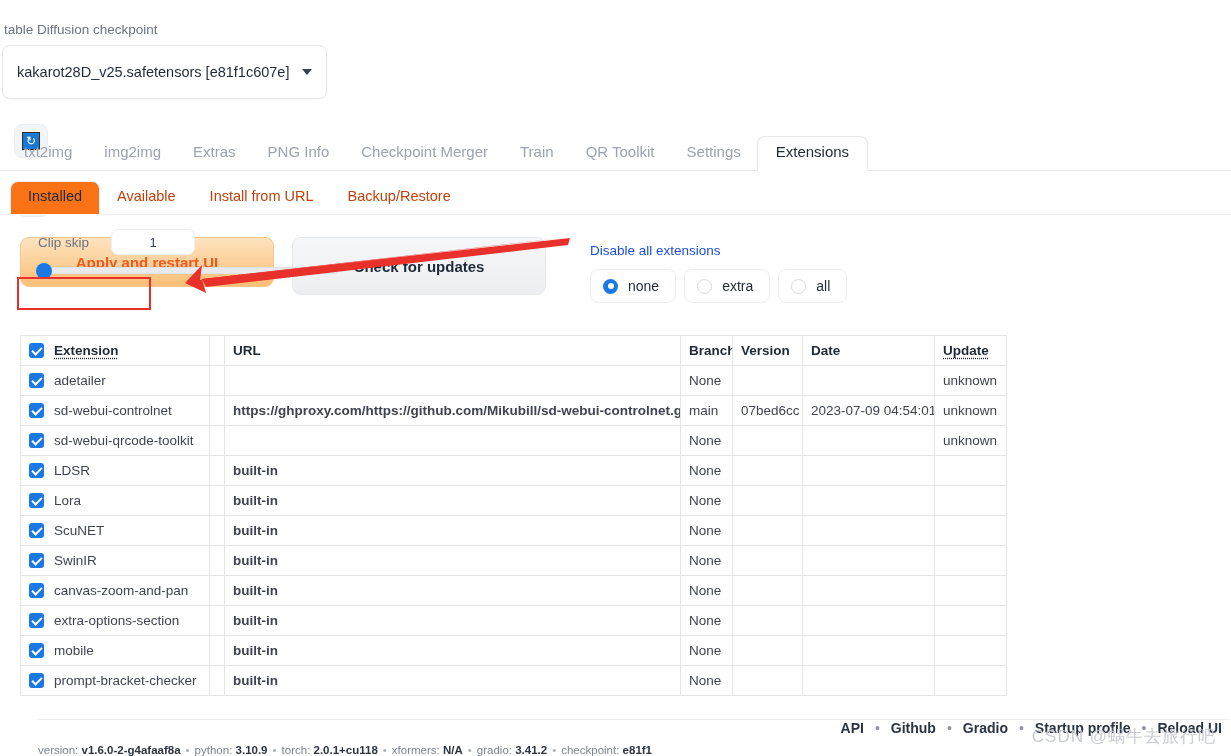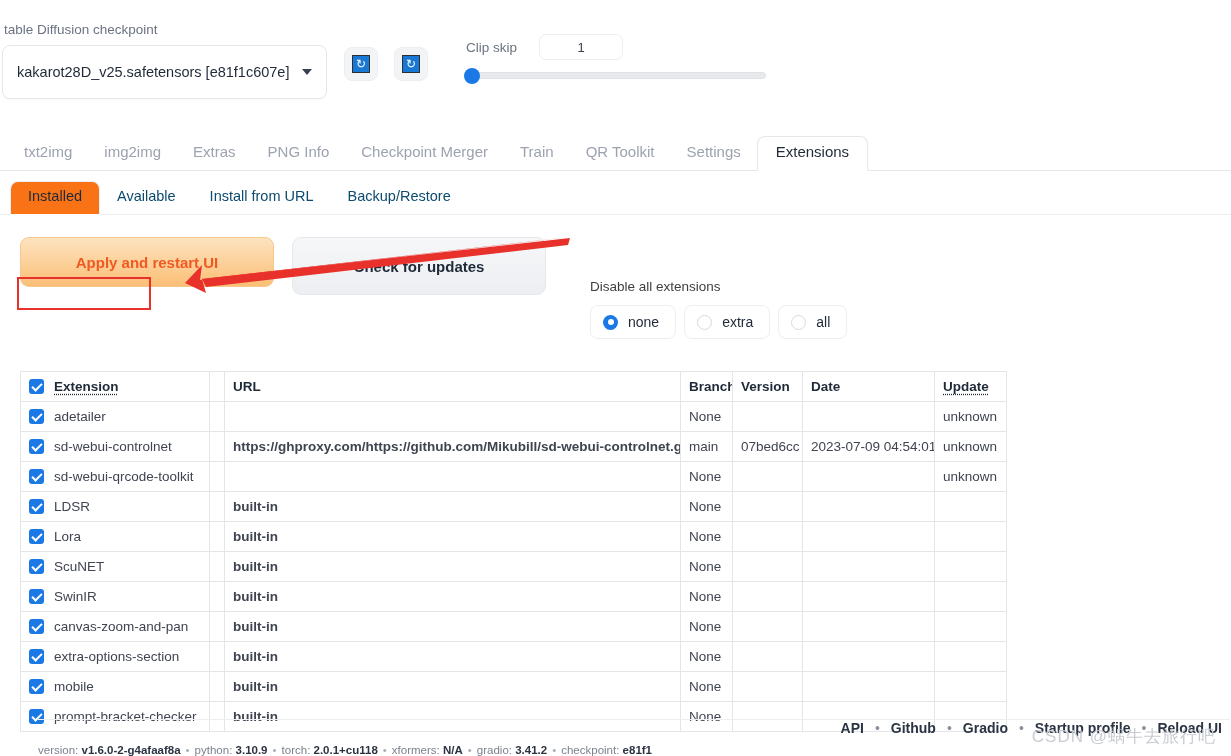--- a/index.html
+++ b/index.html
@@ -13,20 +13,21 @@
     position:relative;
   }
 
   
   .topbar {
     display:flex;
     align-items:flex-start;
     padding:22px 16px 0 0;
     height:100px;
     position:relative;
+    flex-direction:column;
   }
   .field-group { position:relative; }
   .field-label {
     font-size:13.5px;
     color:#6b7280;
     margin-bottom:7px;
     line-height:1.2;
     white-space:nowrap;
   }
   .select-box {
@@ -142,21 +143,21 @@
     align-items:flex-end;
     height:36px;
     padding-left:10px;
     margin-top:8px;
     border-bottom:1px solid #eceef1;
     position:relative;
     z-index:2;
   }
   .subtab {
     font-size:14.5px;
-    color:#0c4a6e;
+    color:#c2410c;
     padding:6px 17px 10px 17px;
     cursor:pointer;
     white-space:nowrap;
   }
   .subtab.active {
     color:#1f2937;
     background:#f97316;
     border:1px solid #eceef1;
     border-bottom:1px solid #ffffff;
     border-radius:8px 8px 0 0;
@@ -183,21 +184,21 @@
     border-radius:9px;
     background:linear-gradient(180deg,#f6f7f9 0%,#eceef1 100%);
     border:1px solid #e6e8eb;
     color:#1f2937;
     font-size:15px;
     font-weight:bold;
     display:flex;align-items:center;justify-content:center;
     cursor:pointer;
   }
   .radio-block { margin-left:44px; padding-top:6px; }
-  .radio-title { font-size:13.5px; color:#404040; margin-bottom:11px;margin-top:36px; }
+  .radio-title { font-size:13.5px; color:#1d4ed8; margin-bottom:11px; }
   .radio-row { display:flex; }
   .radio-pill {
     height:34px;
     border:1px solid #eceef1;
     border-radius:8px;
     background:#fff;
     display:flex;align-items:center;
     padding:0 16px 0 12px;
     margin-right:8px;
     font-size:14px;

